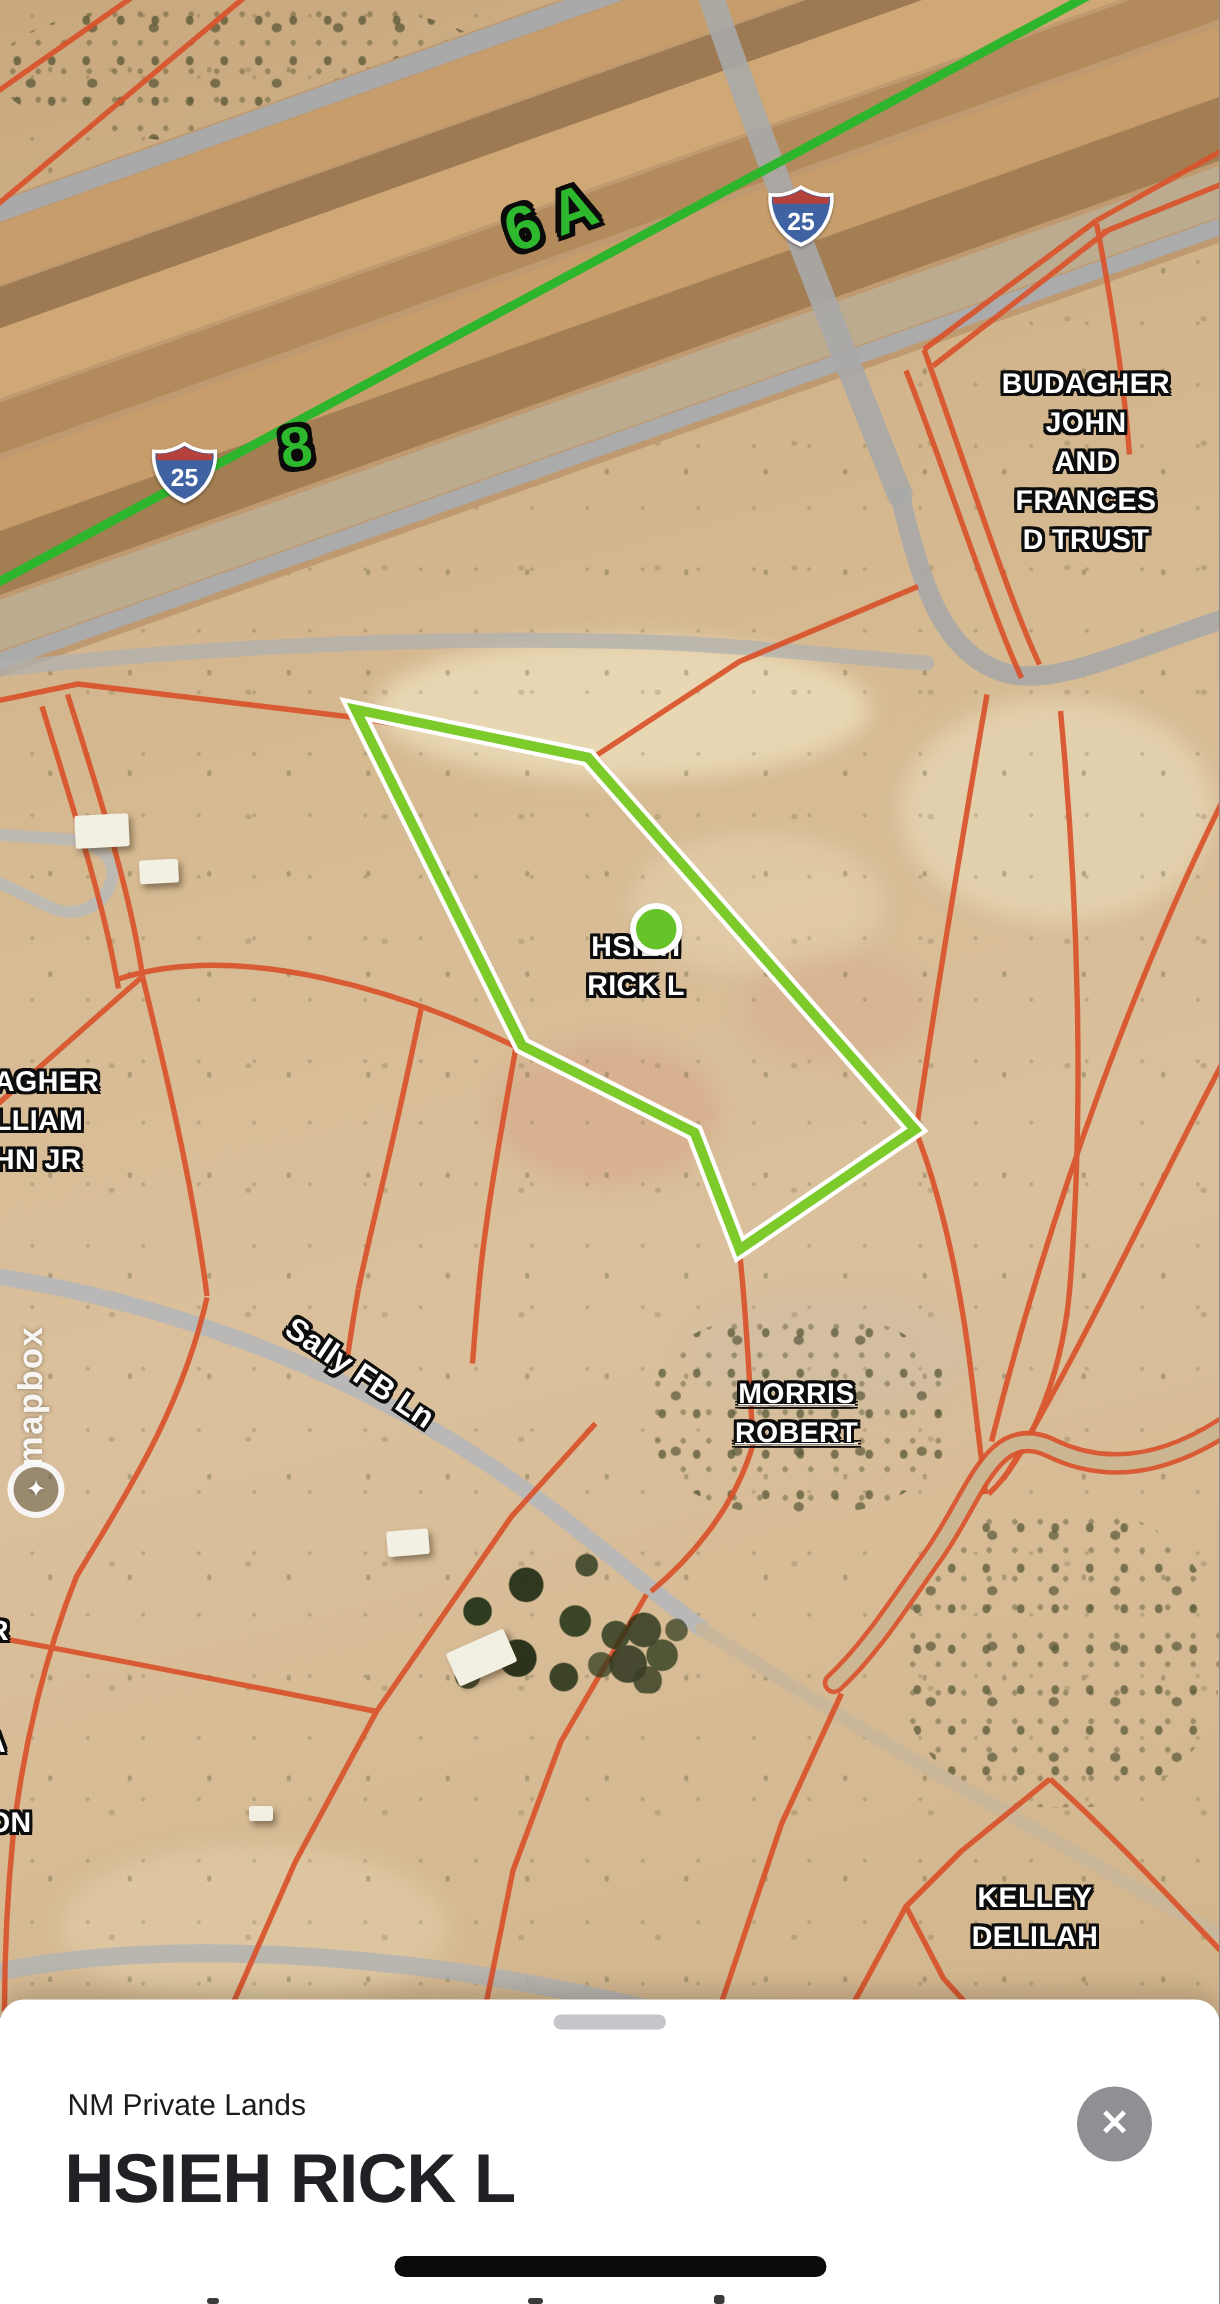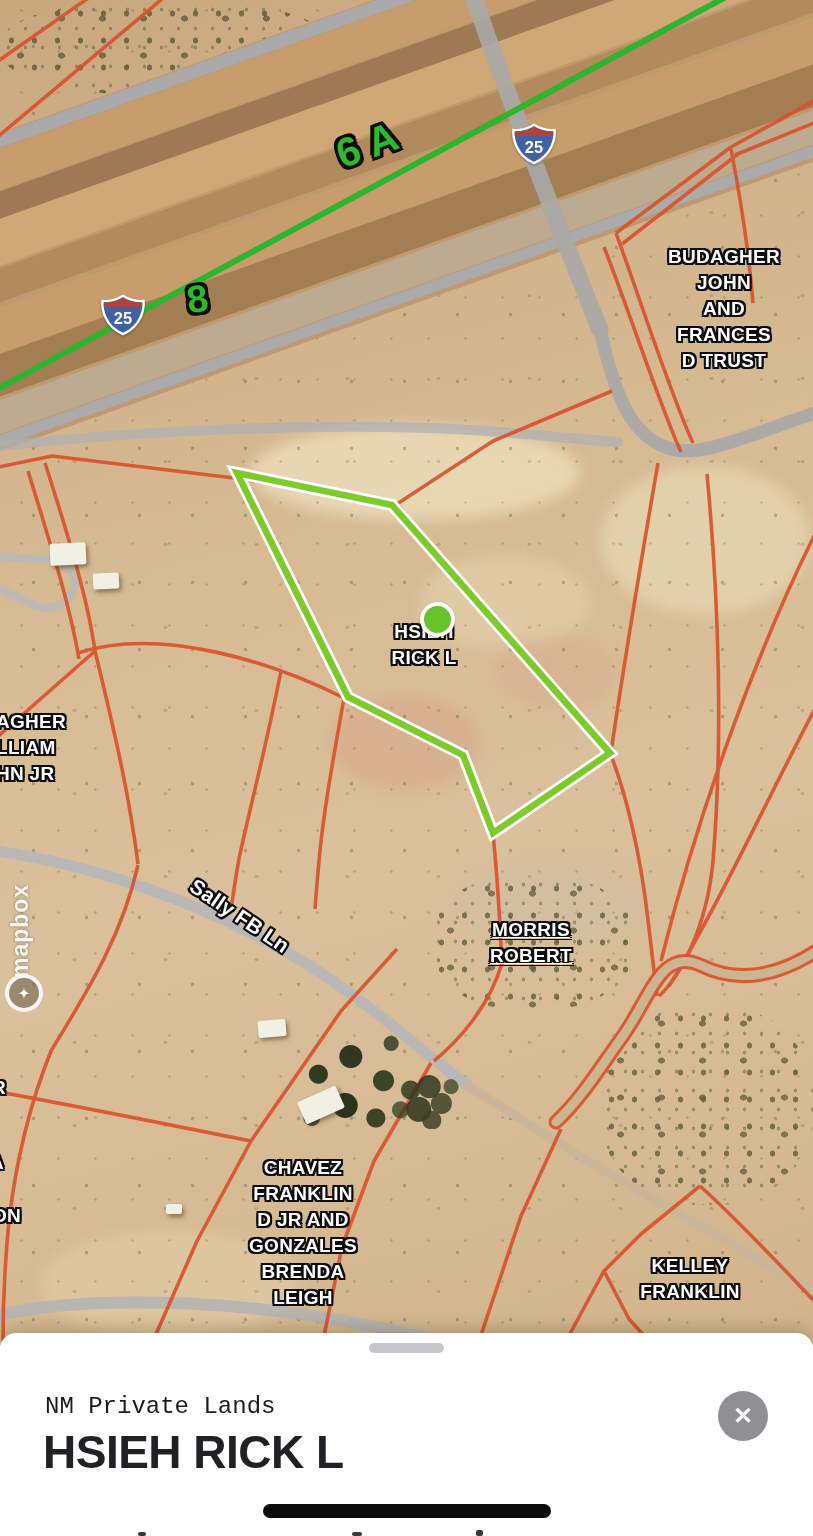--- a/index.html
+++ b/index.html
@@ -53,21 +53,21 @@
       writing-mode:vertical-rl;transform:rotate(180deg);color:rgba(255,255,255,.92);
       font-size:23px;font-weight:700;letter-spacing:1px;text-shadow:0 0 3px rgba(80,70,50,.6);}
   .wm-logo{position:absolute;left:5px;top:974px;z-index:25;width:30px;height:30px;border-radius:50%;
       border:4px solid rgba(255,255,255,.92);background:rgba(100,92,74,.55);
       display:flex;align-items:center;justify-content:center;color:#fff;font-size:16px;
       text-shadow:0 0 2px rgba(0,0,0,.3);}
   
   .sheet{position:absolute;left:0;top:1333px;width:813px;height:203px;background:#fff;
          border-radius:16px 16px 0 0;box-shadow:0 -4px 18px rgba(0,0,0,.20);z-index:50;}
   .handle{position:absolute;left:369px;top:10px;width:75px;height:10px;border-radius:5px;background:#c6c6ca;}
-  .sheet-sub{position:absolute;left:45px;top:60px;font-size:24px;color:#1c1c1e;font-family:Liberation Mono, monospace;}
+  .sheet-sub{position:absolute;left:45px;top:60px;font-size:20px;color:#1c1c1e;}
   .sheet-title{position:absolute;left:43px;top:92px;font-size:46px;font-weight:800;color:#202124;
                letter-spacing:-.5px;}
   .close{position:absolute;left:718px;top:58px;width:50px;height:50px;border-radius:50%;
          background:#8f8f94;border:none;cursor:pointer;display:flex;align-items:center;justify-content:center;}
   .close .x{color:#fff;font-size:24px;font-weight:700;line-height:1;}
   .home{position:absolute;left:263px;top:1504px;width:288px;height:14px;border-radius:8px;background:#0b0b0b;z-index:60;}
   .peek{position:absolute;background:#3a3a3c;z-index:55;border-radius:2px;}
 </style>
 </head>
 <body>
@@ -193,28 +193,22 @@
 AND
 FRANCES
 D TRUST</div>
     <div class="plabel" style="left:354px;top:619px;width:140px;">HSIEH
 RICK L</div>
     <div class="plabel cut" style="left:-4px;top:709px;width:110px;">AGHER
 LLIAM
 HN JR</div>
     <div class="plabel" style="left:441px;top:917px;width:180px;text-decoration:underline;">MORRIS
 ROBERT</div>
-    <div class="plabel" style="left:213px;top:1155px;width:180px;">CHAVEZ
-FRANKLIN
-D JR AND
-GONZALES
-BRENDA
-LEIGH</div>
     <div class="plabel" style="left:600px;top:1253px;width:180px;">KELLEY
-FRANKLIN</div>
+DELILAH</div>
     <div class="plabel cut" style="left:-8px;top:1075px;width:40px;">R</div>
     <div class="plabel cut" style="left:-10px;top:1150px;width:40px;">A</div>
     <div class="plabel cut" style="left:-8px;top:1203px;width:50px;">ON</div>
 
     <div class="roadlabel" style="left:192px;top:872px;transform:rotate(34deg);transform-origin:left center;">Sally FB Ln</div>
 
     <div class="marker-dot" style="left:420px;top:602px;"></div>
 
     <div class="wm">
         <span>mapbox</span>

